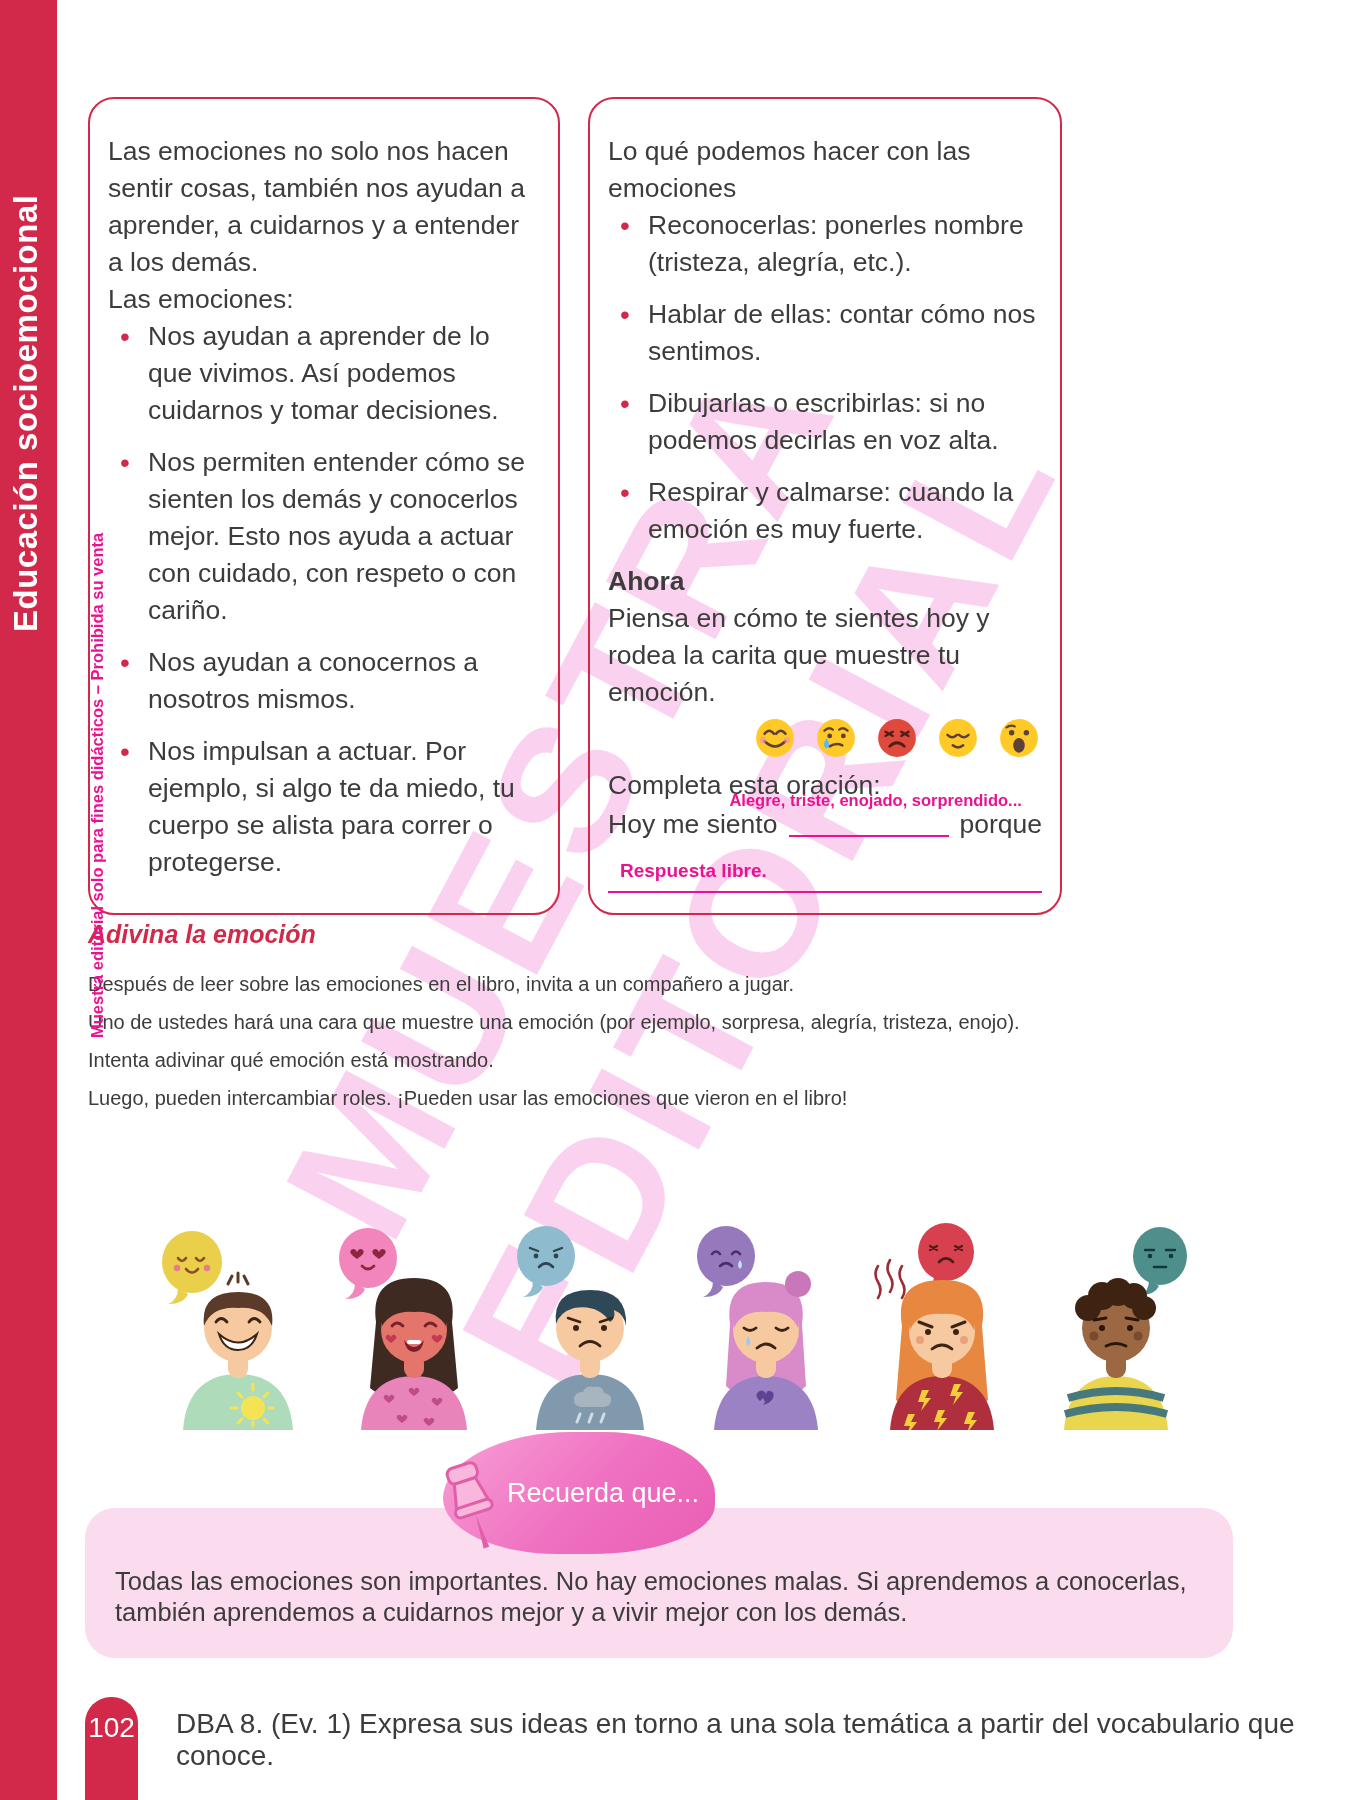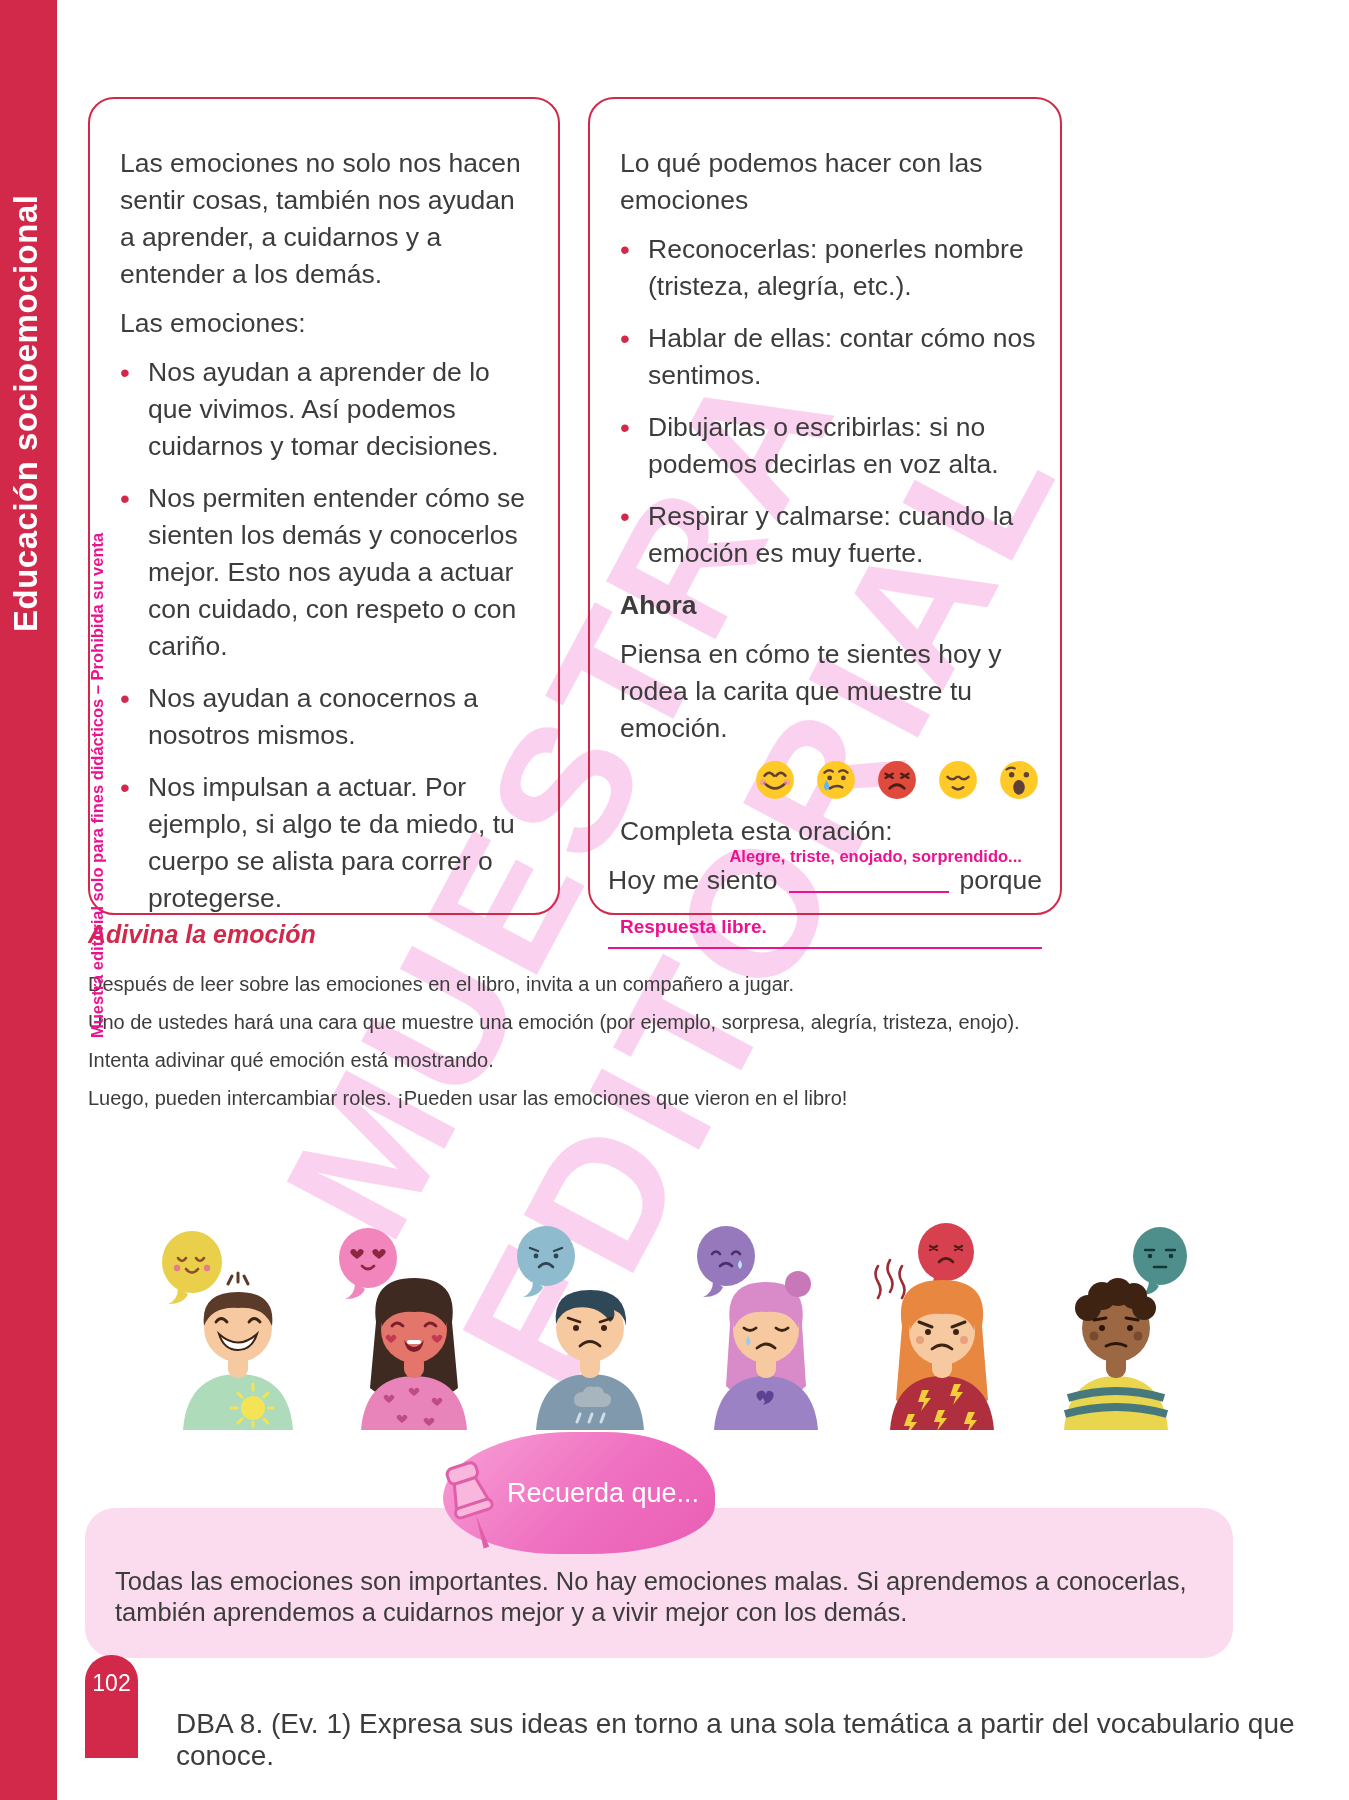--- a/index.html
+++ b/index.html
@@ -20,21 +20,21 @@
 
   
   .v-watermark { position:absolute; left:88px; top:528px; height:510px; writing-mode:vertical-rl; transform:rotate(180deg);
     color:#ec128f; font-size:16.5px; font-weight:bold; white-space:nowrap; z-index:3; }
 
   
   .box { position:absolute; top:97px; height:818px; border:2px solid #d2294b; border-radius:26px; background:transparent;
     padding:34px 18px 0 18px; z-index:2; font-size:26.5px; line-height:37px; }
   .box-left  { left:88px;  width:472px; }
   .box-right { left:588px; width:474px; }
-  .box p { margin:12px; }
+  .box p { margin:0; }
   .box ul { list-style:none; margin-top:0; }
   .box li { position:relative; padding-left:40px; margin-bottom:15px; }
   .box li::before { content:"•"; position:absolute; left:12px; top:0; color:#d2294b; font-size:28px; }
   .bold { font-weight:bold; }
 
   .emoji-row { display:flex; gap:19px; justify-content:flex-end; margin:6px 2px 8px 0; }
   .emoji-row svg { width:42px; height:42px; }
 
   .sentence { display:flex; align-items:flex-end; margin-top:2px; }
   .sentence .blank { flex:1; position:relative; border-bottom:2.5px solid #ec128f; margin:0 10px 6px 12px; height:30px; }
@@ -55,23 +55,23 @@
   .pink-box { position:absolute; left:85px; top:1508px; width:1148px; height:150px; background:#fbdcef; border-radius:30px;
     z-index:2; padding:58px 30px 0 30px; font-size:25.5px; line-height:31px; }
   .blob { position:absolute; left:443px; top:1432px; width:272px; height:122px; z-index:3;
     background:linear-gradient(135deg,#f8a0d6 0%,#ef6fc0 55%,#e95eb4 100%);
     border-radius:54% 46% 52% 48% / 62% 58% 46% 52%;
     display:flex; align-items:center; justify-content:center; padding-left:48px;
     color:#fff; font-size:27px; font-weight:normal; }
   .pin { position:absolute; left:434px; top:1446px; width:74px; height:108px; z-index:4; }
 
   
-  .page-tab { position:absolute; left:85px; top:1655px; width:53px; height:103px; background:#d2294b;
+  .page-tab { position:absolute; left:85px; top:1697px; width:53px; height:103px; background:#d2294b;
     border-radius:26px 26px 0 0; display:flex; justify-content:center; align-items:flex-start; padding-top:15px;
-    color:#fff; font-size:23px; z-index:2; }
+    color:#fff; font-size:28px; z-index:2; }
   .footer-text { position:absolute; left:176px; top:1708px; font-size:28px; color:#3c3c3b; z-index:2; }
 </style>
 </head>
 <body>
 
 <div class="page">
 
   <div class="watermark">
     <div>MUESTRA</div>
     <div>EDITORIAL</div>

